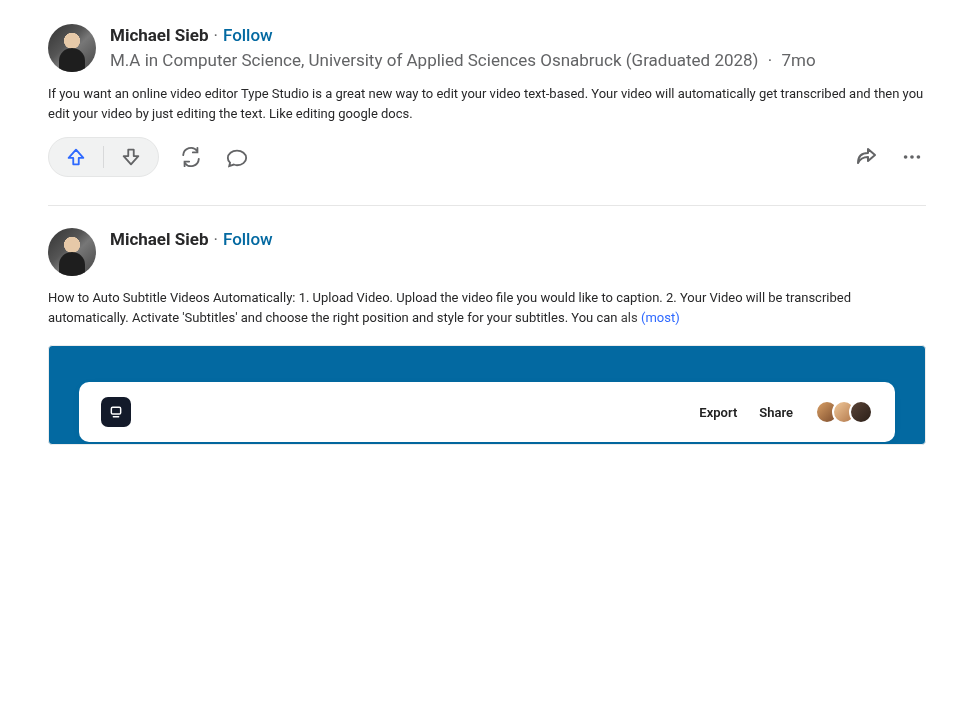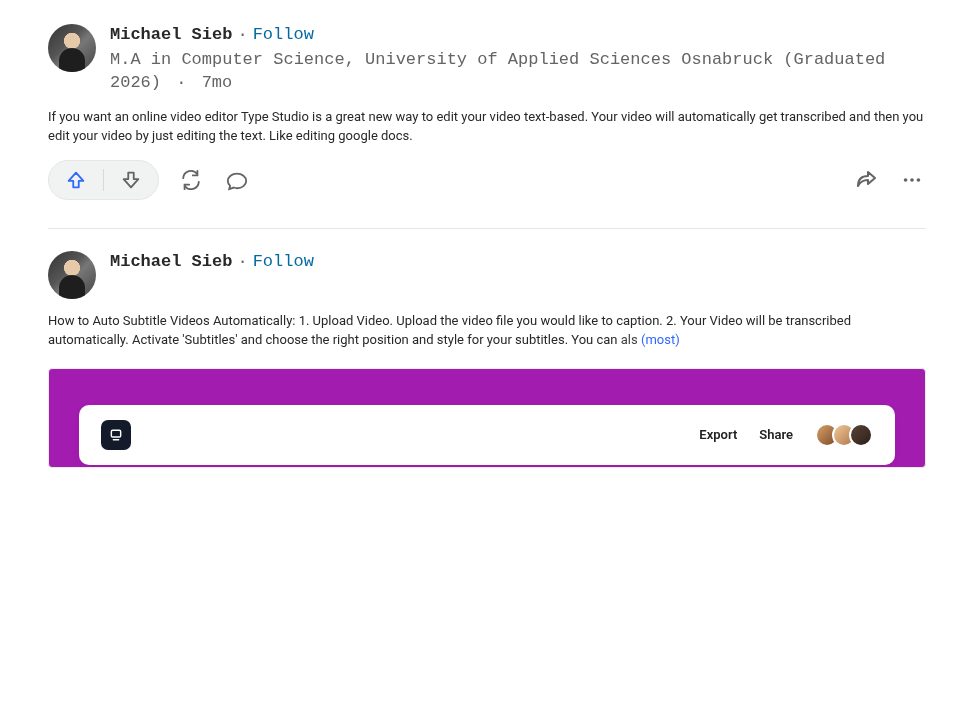--- a/index.html
+++ b/index.html
@@ -15,21 +15,20 @@
     padding: 24px 48px 0 48px;
   }
   .post {
     padding-bottom: 12px;
   }
   .post-top {
     display: flex;
     align-items: flex-start;
     gap: 14px;
     margin-bottom: 12px;
-    font-family: Liberation Mono, monospace;
   }
   .avatar {
     width: 48px;
     height: 48px;
     border-radius: 50%;
     flex: none;
     background: radial-gradient(circle at 50% 35%, #e6c9a8 0 20%, transparent 21%),
                 linear-gradient(135deg,#333 0%,#555 40%,#777 55%,#444 100%);
     background-color: #2b2b2b;
     position: relative;
@@ -136,21 +135,21 @@
   }
   .divider {
     border: none;
     border-top: 1px solid #e6e6e6;
     margin: 10px 0 22px 0;
   }
   .embed {
     margin-top: 18px;
     border: 1px solid #ececec;
     border-radius: 4px;
-    background: #a21caf;
+    background: #0369a1;
     padding: 36px 30px 0 30px;
     height: 100px;
     overflow: hidden;
   }
   .embed-bar {
     background: #fff;
     border-radius: 10px;
     height: 60px;
     display: flex;
     align-items: center;
@@ -200,21 +199,21 @@
 <article class="post">
   <div class="post-top">
     <div class="avatar"></div>
     <div>
       <div class="author-line">
         <a class="author-name">Michael Sieb</a>
         <span class="dot">·</span>
         <a class="follow">Follow</a>
       </div>
       <div class="cred-line">
-        <span>M.A in Computer Science, University of Applied Sciences Osnabruck (Graduated 2026)</span>
+        <span>M.A in Computer Science, University of Applied Sciences Osnabruck (Graduated 2028)</span>
         <span class="dot">·</span>
         <span>7mo</span>
       </div>
     </div>
   </div>
 
   <p class="answer">If you want an online video editor Type Studio is a great new way to edit your video text-based. Your video will automatically get transcribed and then you edit your video by just editing the text. Like editing google docs.</p>
 
   <div class="action-bar">
     <div class="action-left">

